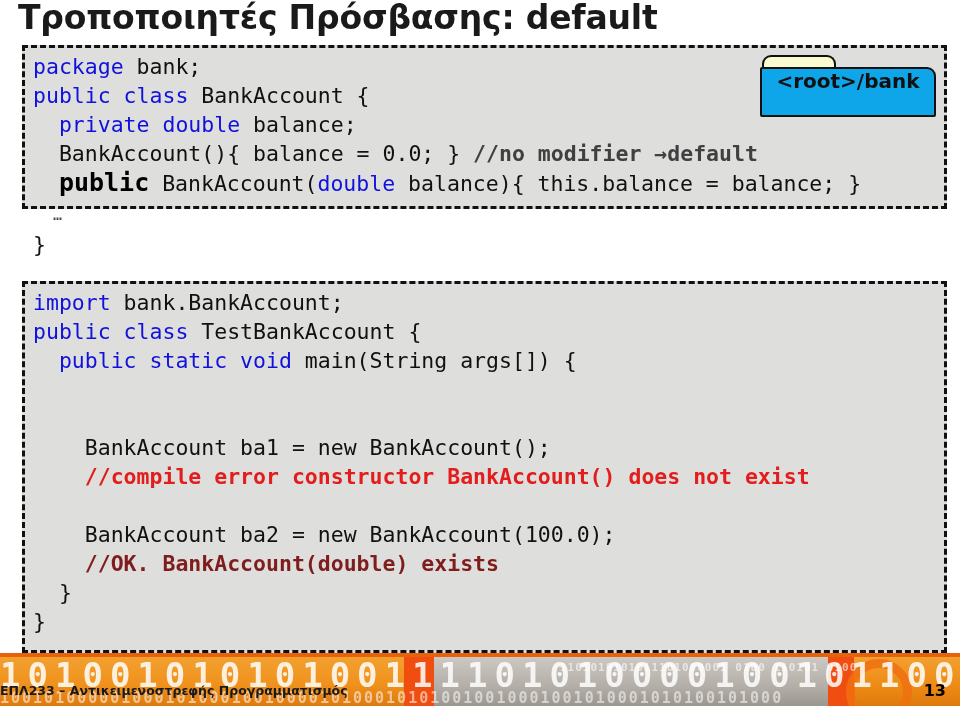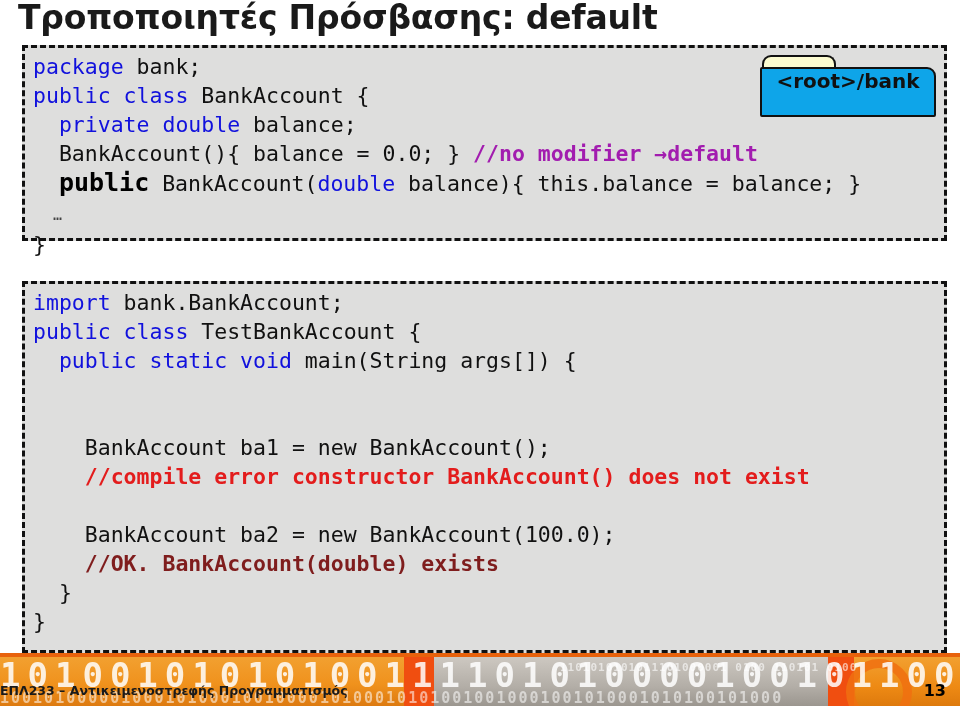--- a/index.html
+++ b/index.html
@@ -28,35 +28,35 @@
     letter-spacing: -0.2px;
     white-space: nowrap;
   }
 
   
   .codebox {
     position: absolute;
     background: #dededd;
     border: 3px dashed #111111;
   }
-  #box1 { left: 22px; top: 45px; width: 925px; height: 196px; }
+  #box1 { left: 22px; top: 45px; width: 925px; height: 164px; }
   #box2 { left: 22px; top: 281px; width: 925px; height: 372px; }
 
   .code {
     position: absolute;
     left: 8px; top: 4px;
     font-family: "DejaVu Sans Mono", "Liberation Mono", monospace;
     font-size: 21.5px;
     line-height: 29px;
     color: #111111;
     white-space: pre;
   }
   .kw  { color: #1111dd; }
   .kwb { color: #000000; font-weight: bold; font-size: 25px; }
-  .cmt-red   { color: #a21caf; font-weight: bold; }
+  .cmt-red   { color: #404040; font-weight: bold; }
   .cmt-red2  { color: #e31c1c; font-weight: bold; }
   .cmt-green { color: #7f1d1d; font-weight: bold; }
   .ell { font-size: 15px; letter-spacing: 1px; color: #444; }
   .blank { display: block; height: 29px; }
 
   
   .folder {
     position: absolute;
     width: 176px; height: 62px;
   }

